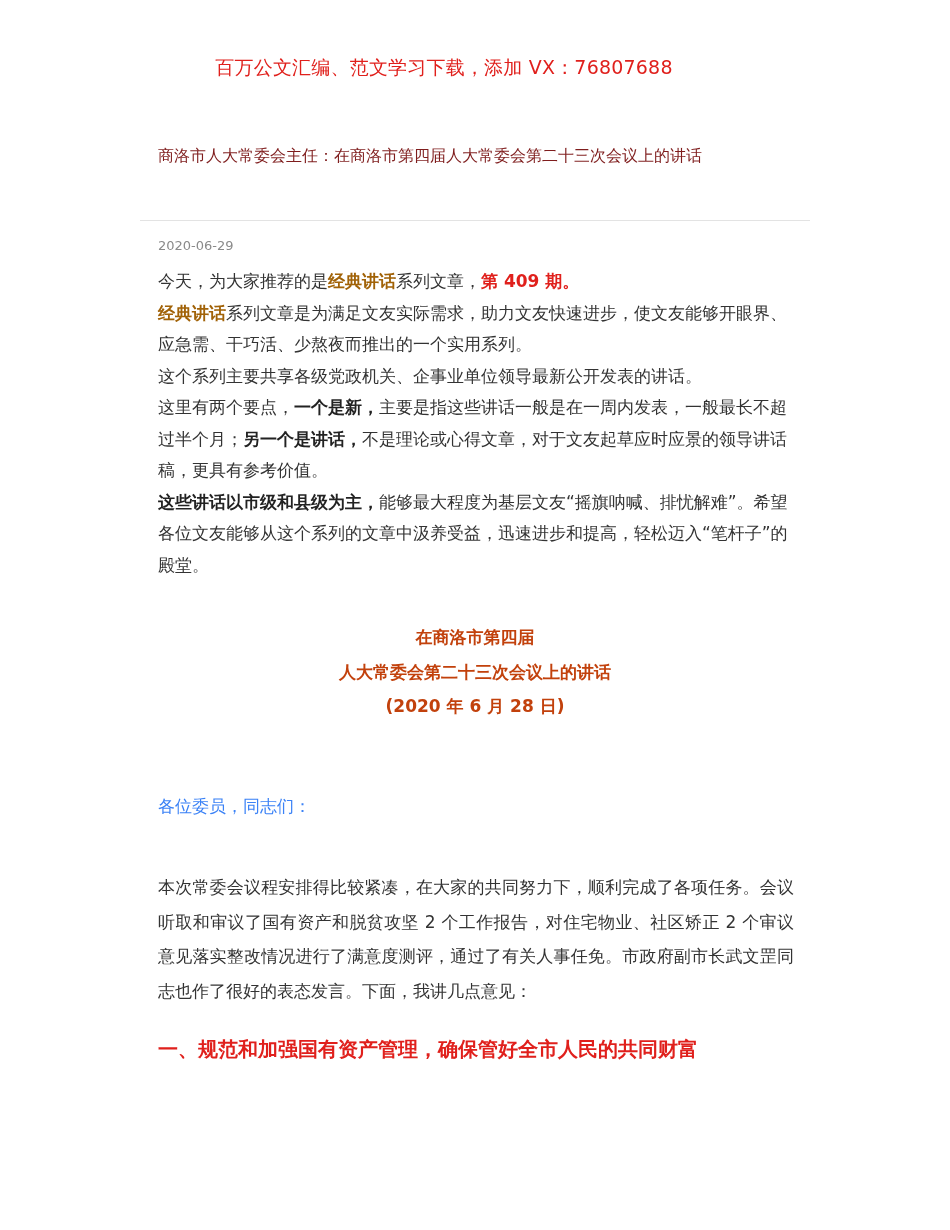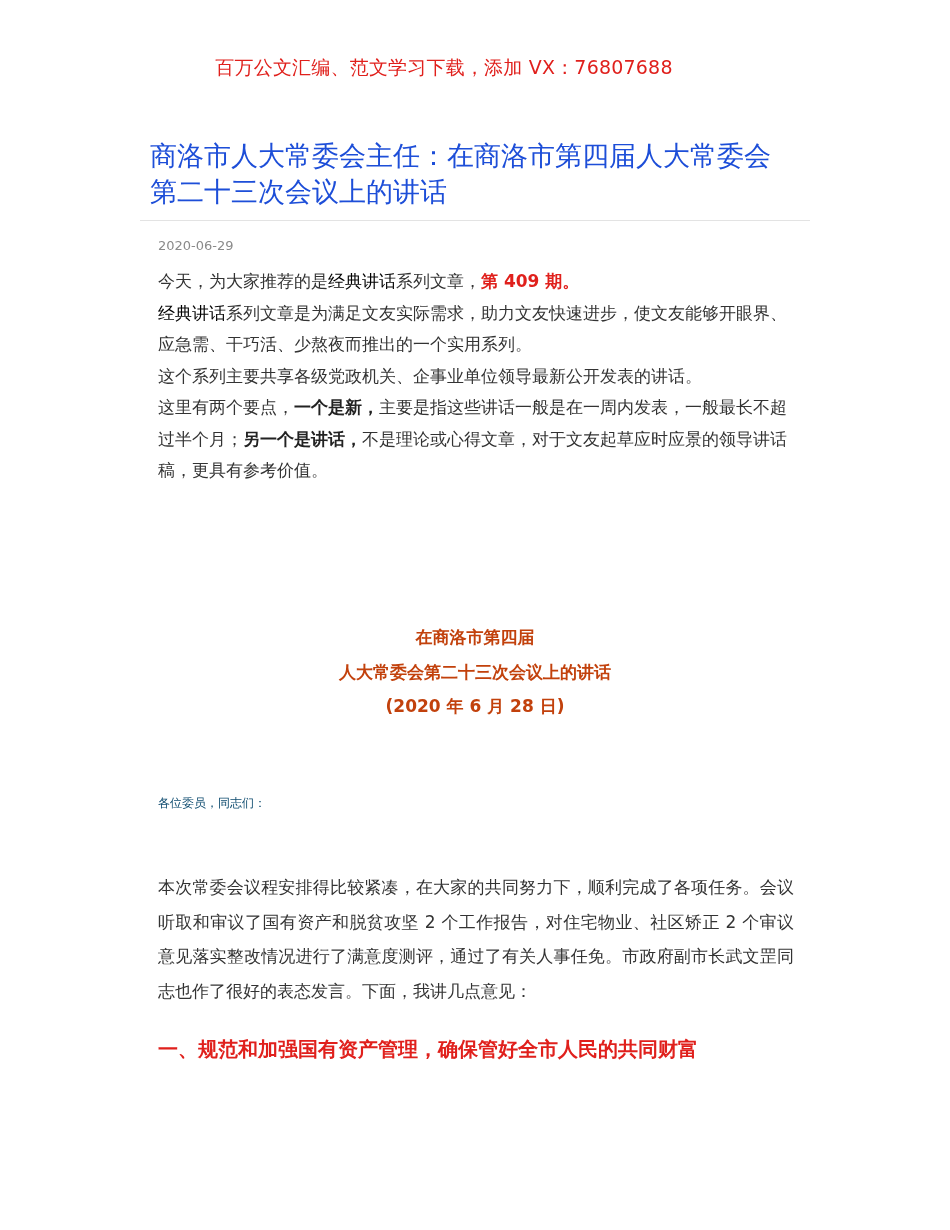--- a/index.html
+++ b/index.html
@@ -1,33 +1,33 @@
 <!DOCTYPE html>
 <html><head>
   <meta charset="utf-8">
   <style>
     html, body { margin: 0; padding: 0; background: #ffffff; }
     body { width: 950px; height: 1230px; position: relative; overflow: hidden;
            font-family: "DejaVu Sans", "Liberation Sans", sans-serif; color: #333333; }
     .banner { position: absolute; top: 55px; left: 0; width: 888px; text-align: center;
               font-size: 19px; color: #e0201c; letter-spacing: 0.2px; }
-    .title { position: absolute; top: 138px; left: 150px; width: 640px; font-size: 27px;
-             line-height: 36px; color: #1d4ed8; margin: 0; font-weight: normal; }
+    .title { position: absolute; top: 138px; left: 158px; width: 640px; font-size: 16px;
+             line-height: 36px; color: #7f1d1d; margin: 0; font-weight: normal; }
     .divider { position: absolute; top: 220px; left: 140px; width: 670px; height: 1px; background: #e3e3e3; }
     .date { position: absolute; top: 221px; left: 158px; font-size: 13px; color: #8a8a8a; margin-top: 17px; }
     .intro { position: absolute; top: 266px; left: 158px; width: 636px; font-size: 17px;
              line-height: 31.5px; color: #333333; }
     .intro p { margin: 0; }
-    .series { color: #000000; }
+    .series { color: #a16207; font-weight: bold; }
     .red-bold { color: #e0201c; font-weight: bold; }
     .bold { font-weight: bold; color: #222; }
     .speech-head { position: absolute; top: 620px; left: 0; width: 950px; text-align: center;
                    color: #c2410c; font-weight: bold; font-size: 17px; line-height: 34.5px; }
     .speech-head div { margin: 0; }
-    .salutation { position: absolute; top: 795px; left: 158px; font-size: 12px; color: #0c4a6e; }
+    .salutation { position: absolute; top: 795px; left: 158px; font-size: 17px; color: #3b82f6; }
     .body-para { position: absolute; top: 862px; left: 158px; width: 636px; font-size: 17px;
                  line-height: 34.5px; color: #333; text-align: justify; margin-top: 8px; }
     .section1 { position: absolute; top: 1036px; left: 158px; font-size: 20px; color: #e0201c; font-weight: bold; }
   </style>
 </head>
 <body>
 
 <div class="banner">百万公文汇编、范文学习下载，添加 VX：76807688</div>
 
 <h1 class="title">商洛市人大常委会主任：在商洛市第四届人大常委会第二十三次会议上的讲话</h1>
@@ -40,20 +40,23 @@
   <p>
     <span>今天，为大家推荐的是</span><span class="series">经典讲话</span><span>系列文章，</span><span class="red-bold">第 409 期。</span>
   </p>
   <p>
     <span class="series">经典讲话</span><span>系列文章是为满足文友实际需求，助力文友快速进步，使文友能够开眼界、应急需、干巧活、少熬夜而推出的一个实用系列。</span>
   </p>
   <p>这个系列主要共享各级党政机关、企事业单位领导最新公开发表的讲话。</p>
   <p>
     <span>这里有两个要点，</span><span class="bold">一个是新，</span><span>主要是指这些讲话一般是在一周内发表，一般最长不超过半个月；</span><span class="bold">另一个是讲话，</span><span>不是理论或心得文章，对于文友起草应时应景的领导讲话稿，更具有参考价值。</span>
   </p>
+  <p>
+    <span class="bold">这些讲话以市级和县级为主，</span><span>能够最大程度为基层文友“摇旗呐喊、排忧解难”。希望各位文友能够从这个系列的文章中汲养受益，迅速进步和提高，轻松迈入“笔杆子”的殿堂。</span>
+  </p>
 </div>
 
 <div class="speech-head">
   <div>在商洛市第四届</div>
   <div>人大常委会第二十三次会议上的讲话</div>
   <div>(2020 年 6 月 28 日)</div>
 </div>
 
 <div class="salutation">各位委员，同志们：</div>
 

